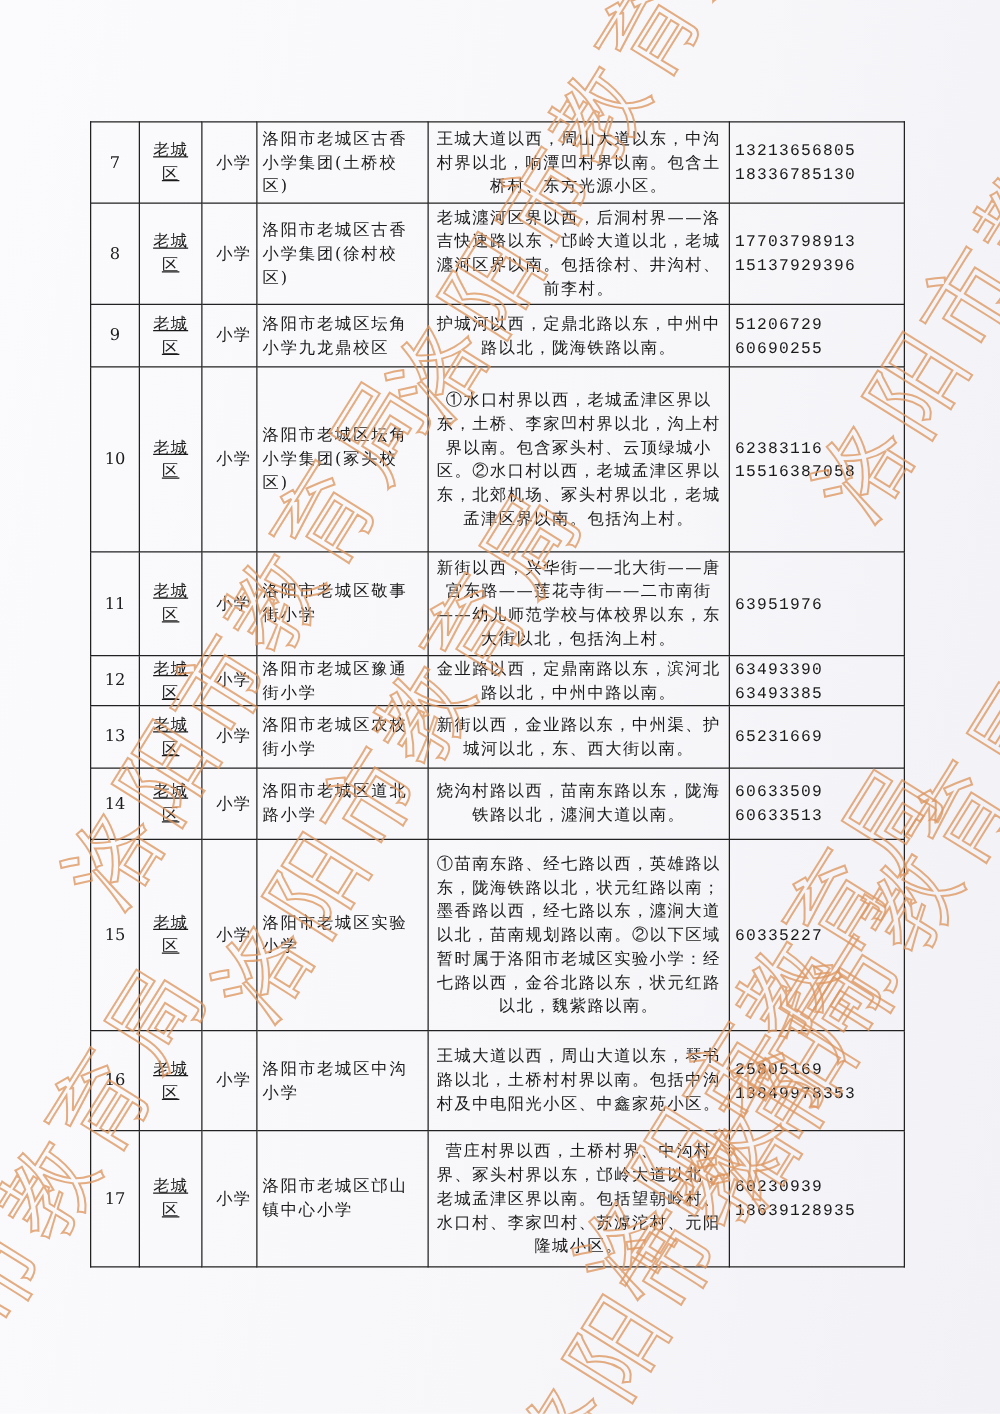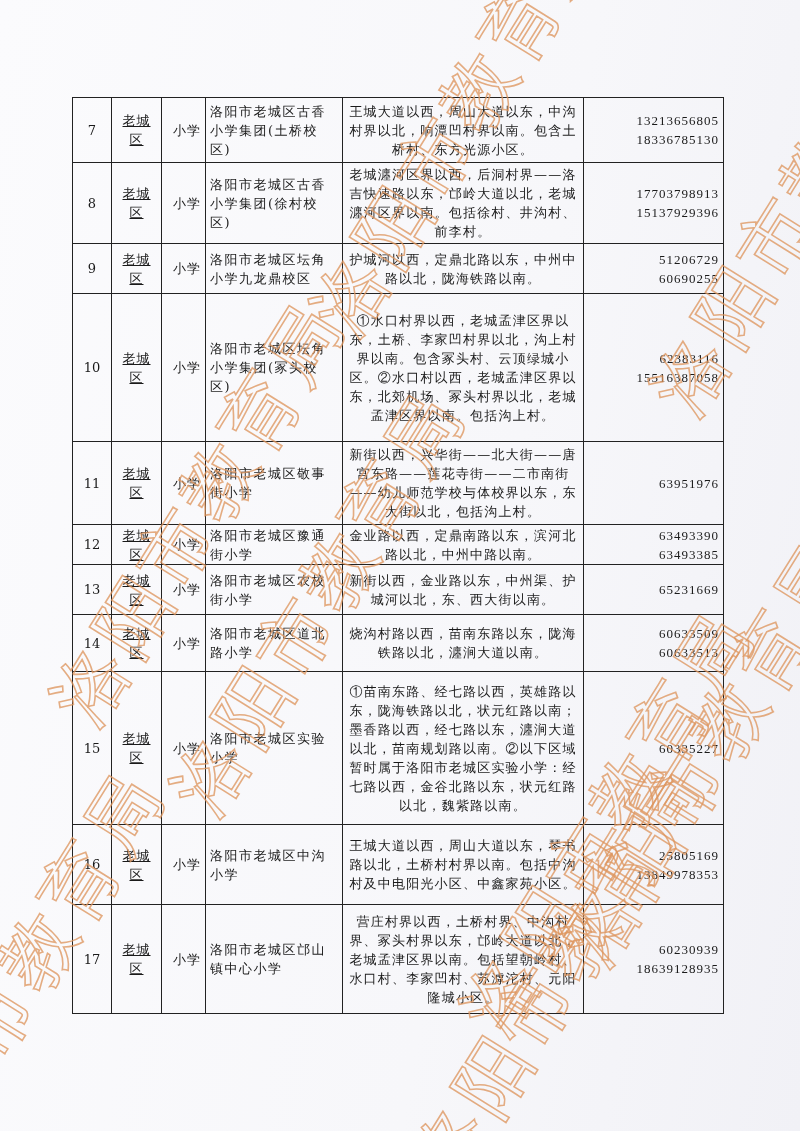--- a/index.html
+++ b/index.html
@@ -35,21 +35,21 @@
       vertical-align: middle;
       font-size: 13px;
       line-height: 19px;
       background: transparent;
     }
     td.c-no { text-align: center; font-size: 11px; padding: 0; }
     td.c-district { text-align: center; letter-spacing: 1px; padding: 0; text-decoration: underline; }
     td.c-stage { text-align: right; letter-spacing: 1px; padding: 0; }
     td.c-school { text-align: left; letter-spacing: 1.5px; padding: 0 4px; }
     td.c-area { text-align: center; letter-spacing: 1.2px; padding: 0 4px 0 4px; }
-    td.c-phone { text-align: right; font-family: Liberation Serif, serif; font-size: 13.5px; letter-spacing: 1px; line-height: 18px; padding: 0; }
+    td.c-phone { text-align: left; font-family: Liberation Mono, monospace; font-size: 13.5px; letter-spacing: 1px; line-height: 18px; padding: 0; }
     .phone-line { display: block; }
 
     
     .watermarks {
       position: absolute;
       left: 0; top: 0;
       width: 800px; height: 1131px;
       pointer-events: none;
       z-index: 2;
     }

